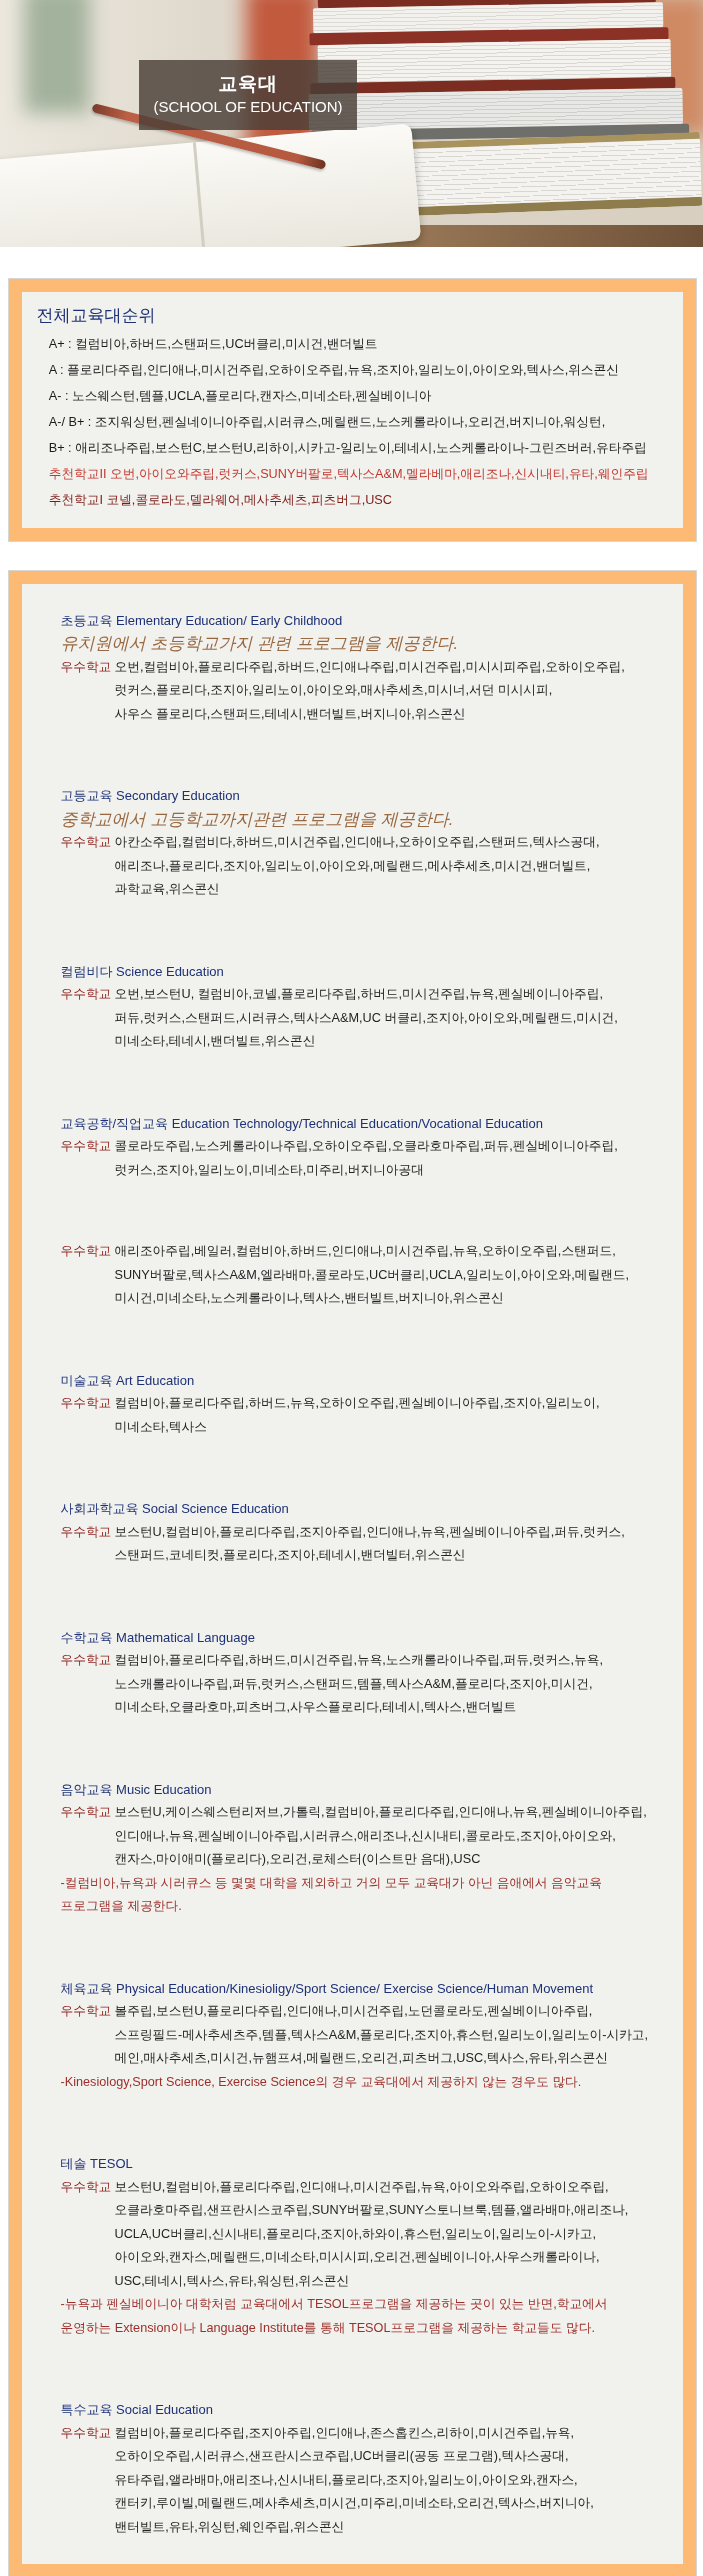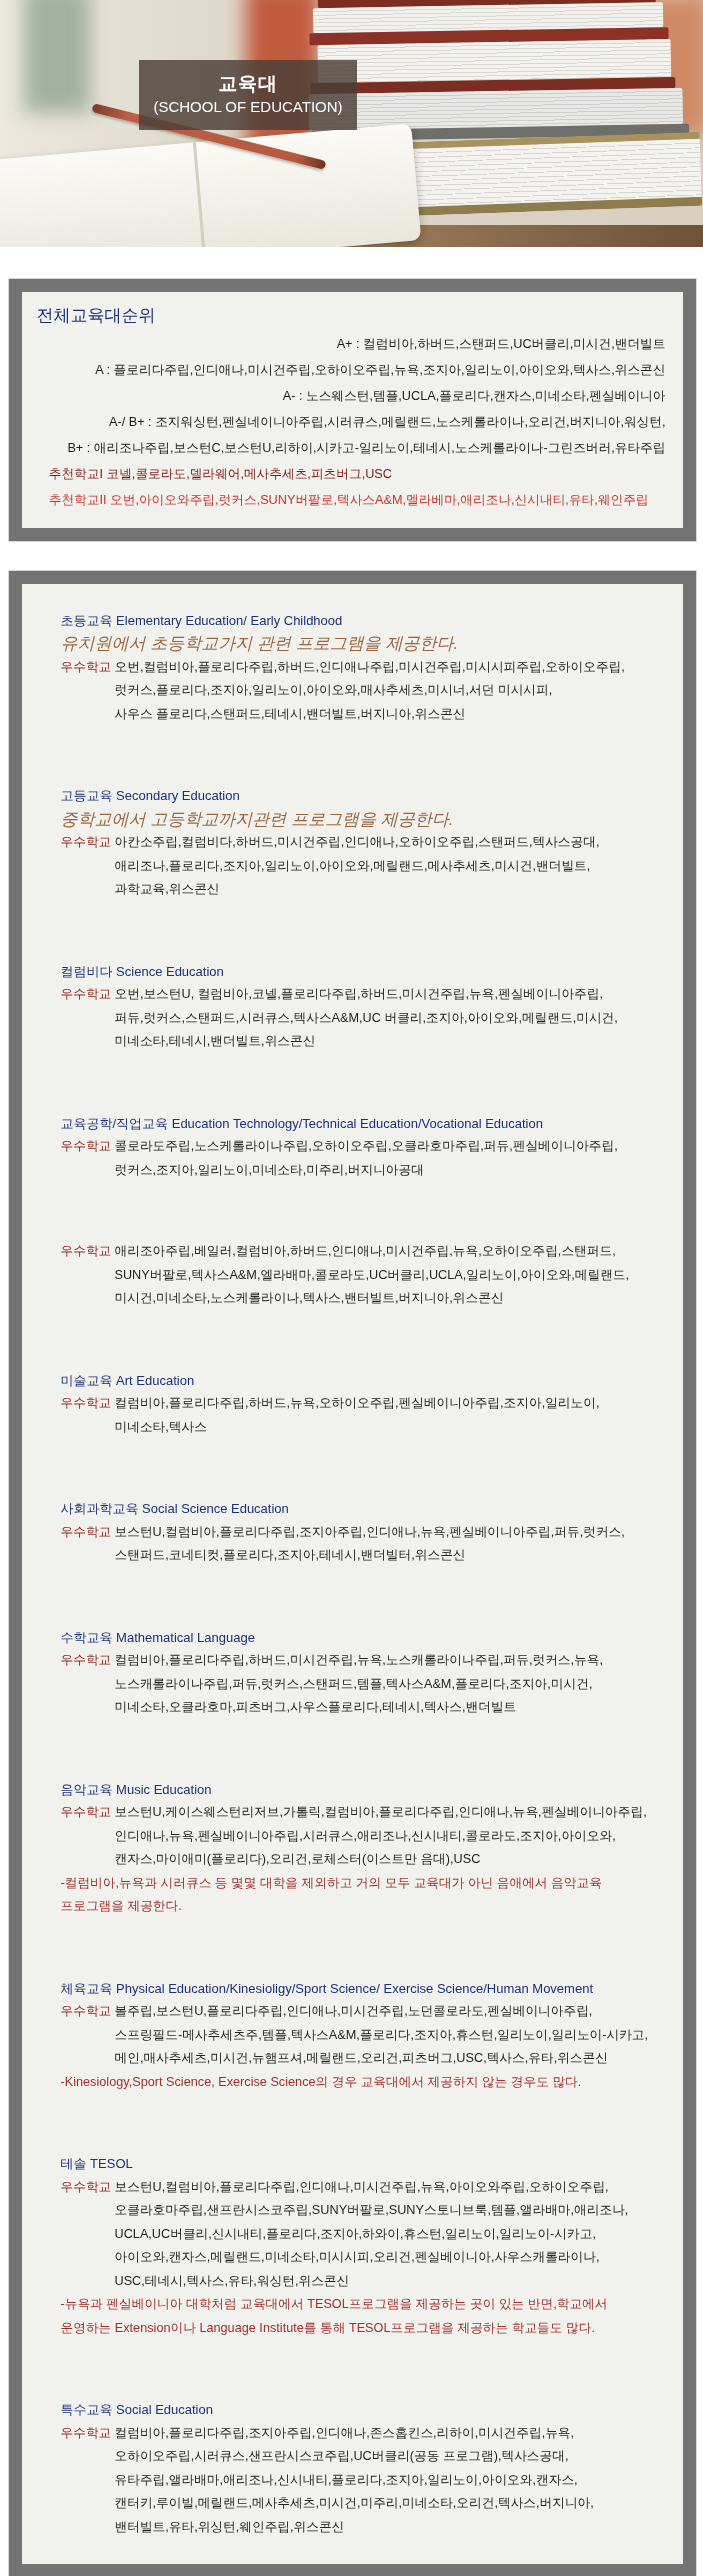--- a/index.html
+++ b/index.html
@@ -46,28 +46,28 @@
   }
   .overlay{
     position:absolute;left:139px;top:60px;width:218px;height:70px;z-index:5;
     background:rgba(73,62,55,.82);
     display:flex;flex-direction:column;align-items:center;justify-content:center;
     color:#ffffff;text-align:center;
   }
   .overlay .t1{font-size:19px;font-weight:bold;letter-spacing:0.9px;line-height:24.4px;}
   .overlay .t2{font-size:15px;line-height:20.7px;}
   
-  .panel{margin:31px 7.5px 0 7.5px;border:0.9px solid #d6d6d3;background:#737373;padding:13px;}
+  .panel{margin:31px 7.5px 0 7.5px;border:0.9px solid #d6d6d3;background:#fdba74;padding:13px;}
   .panel2{margin-top:28px;margin-bottom:9.4px;}
   .inner{background:#f1f1ee;}
   .inner1{padding:9.4px 17px 15px 15px;}
   .inner2{padding:24.4px 17px 24.4px 15px;}
   .box-title{color:#1d3176;font-size:17px;line-height:30px;}
   .pre{white-space:pre-line;}
-  .grade-lines{margin-left:12.2px;font-size:12.7px;line-height:26px;color:#1c1c1c;text-align:right;}
+  .grade-lines{margin-left:12.2px;font-size:12.7px;line-height:26px;color:#1c1c1c;}
   .rec{margin-left:12.2px;font-size:12.7px;line-height:26px;}
   .rec1{color:#7e1b15;}
   .rec2{color:#c3372e;}
   .section{margin-bottom:58px;margin-left:24px;}
   .section-last{margin-bottom:0;}
   .sec-title{color:#1d3176;font-size:13px;line-height:23.5px;}
   .sec-desc{color:#9a6840;font-size:17px;line-height:23.5px;font-style:italic;}
   .row{display:flex;align-items:flex-start;}
   .label{flex:0 0 54px;color:#8d1f1a;font-size:12.7px;line-height:23.5px;}
   .schools{flex:1;font-size:12.7px;line-height:23.5px;color:#232323;}
@@ -102,22 +102,22 @@
 </div>
 
 <div class="panel">
   <div class="inner inner1">
     <div class="box-title">전체교육대순위</div>
     <div class="grade-lines pre">A+ : 컬럼비아,하버드,스탠퍼드,UC버클리,미시건,밴더빌트
 A : 플로리다주립,인디애나,미시건주립,오하이오주립,뉴욕,조지아,일리노이,아이오와,텍사스,위스콘신
 A- : 노스웨스턴,템플,UCLA,플로리다,캔자스,미네소타,펜실베이니아
 A-/ B+ : 조지워싱턴,펜실네이니아주립,시러큐스,메릴랜드,노스케롤라이나,오리건,버지니아,워싱턴,
 B+ : 애리조나주립,보스턴C,보스턴U,리하이,시카고-일리노이,테네시,노스케롤라이나-그린즈버러,유타주립</div>
+    <div class="rec rec2">추천학교II  오번,아이오와주립,럿커스,SUNY버팔로,텍사스A&amp;M,멜라베마,애리조나,신시내티,유타,웨인주립</div>
     <div class="rec rec1">추천학교I  코넬,콜로라도,델라웨어,메사추세츠,피츠버그,USC</div>
-    <div class="rec rec2">추천학교II  오번,아이오와주립,럿커스,SUNY버팔로,텍사스A&amp;M,멜라베마,애리조나,신시내티,유타,웨인주립</div>
   </div>
 </div>
 
 <div class="panel panel2">
   <div class="inner inner2">
 
     <div class="section">
       <div class="sec-title">초등교육 Elementary Education/ Early Childhood</div>
       <div class="sec-desc">유치원에서 초등학교가지 관련 프로그램을 제공한다.</div>
       <div class="row">

